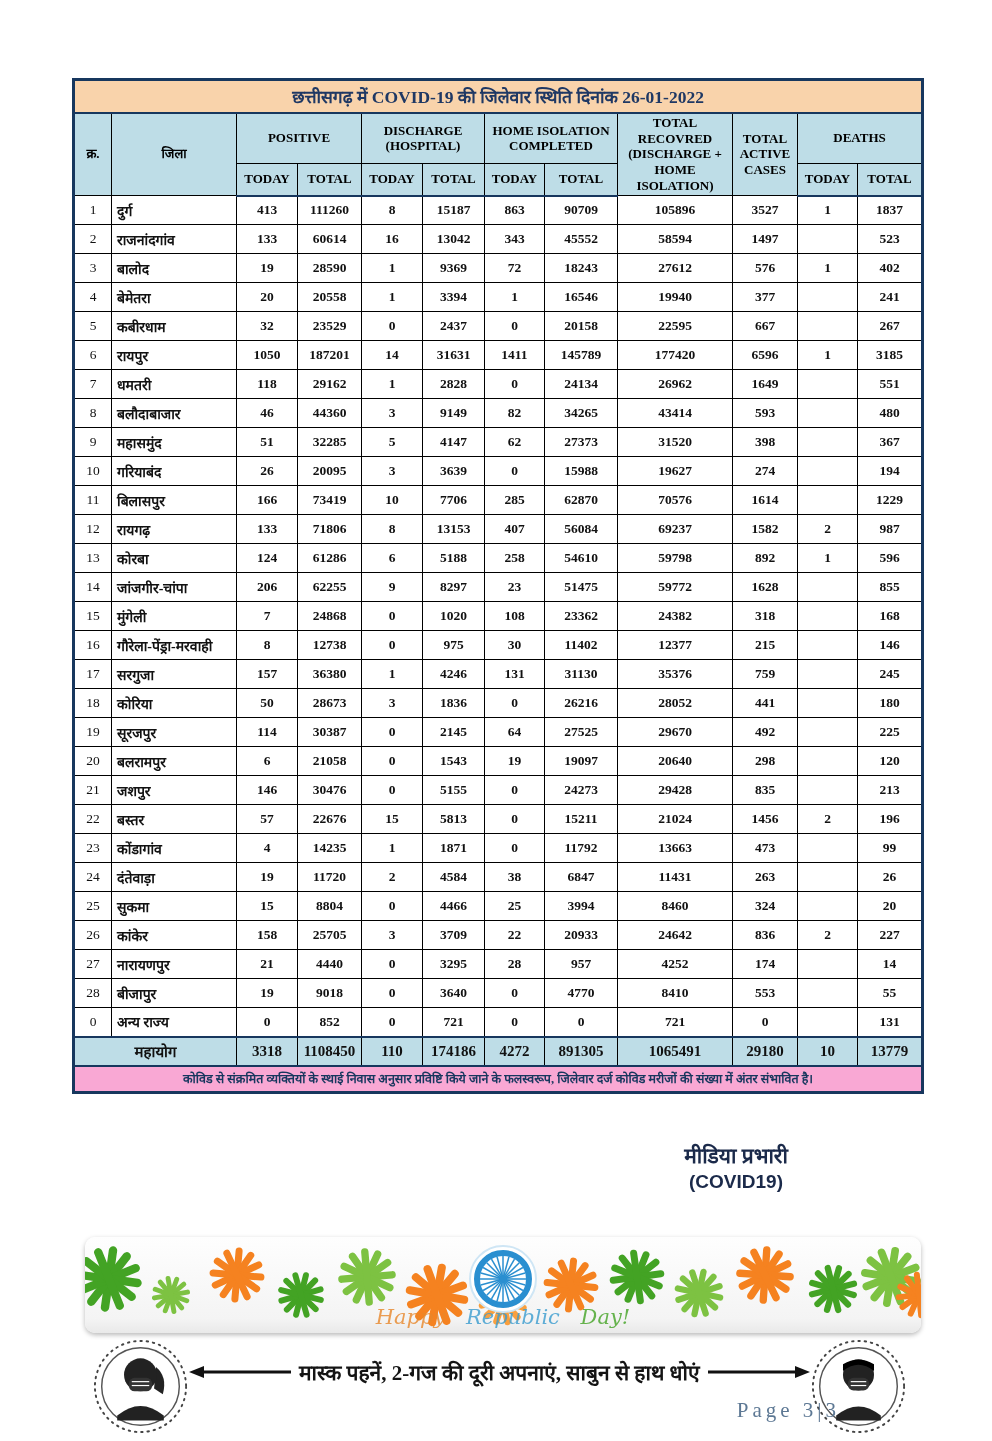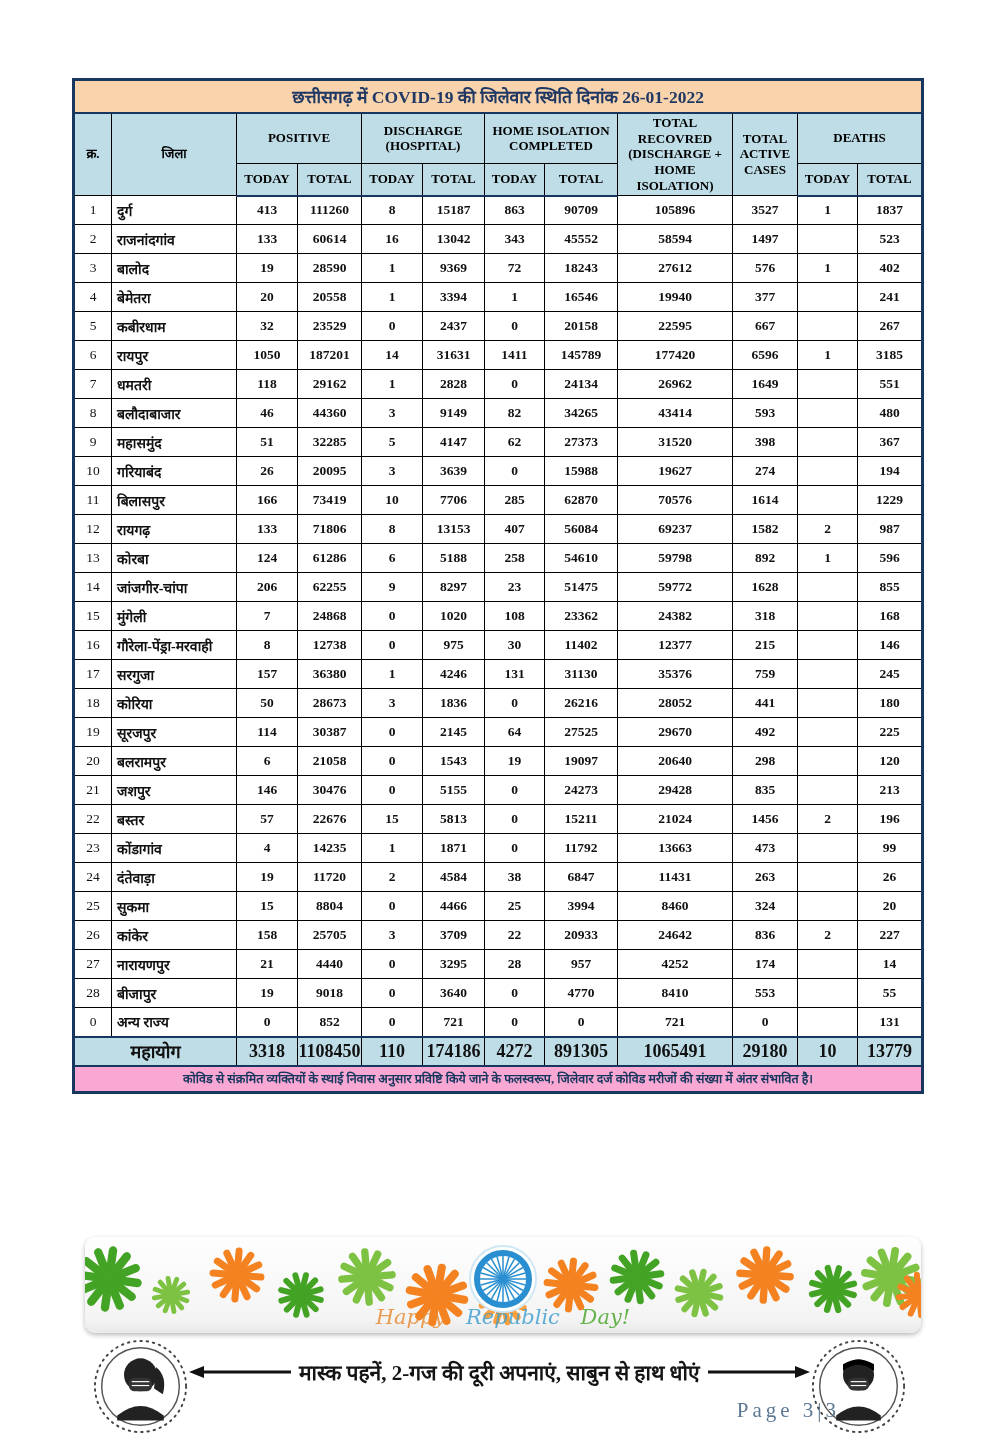--- a/index.html
+++ b/index.html
@@ -41,21 +41,21 @@
     font-weight: bold; font-size: 14px; padding-left: 5px; text-align:left;
     white-space: nowrap;
   }
   td.num { text-align:center; font-weight: bold; font-size: 13.5px; }
 
   tr.total-row td {
     background: var(--total_bg, #bedde7); height: 29px;
     font-weight: bold; text-align:center; vertical-align:middle;
     border-top: 2px solid var(--border, #17375e);
     border-bottom: 2px solid var(--border, #17375e);
-    font-size: 18px;
+    font-size: 15px;
   }
   td.total-label { font-size: 16px; }
   tr.note-row td {
     background:#f9a8d4; height: 27px; text-align:center; vertical-align:middle;
     font-weight:bold; font-size: 12.5px; color: var(--note_text, #17375e);
   }
 
   
   .signature {
     position:absolute; left: 588px; top: 1142px; width: 296px;
@@ -568,20 +568,22 @@
         <td>10</td>
         <td>13779</td>
       </tr>
       <tr class="note-row">
         <td colspan="12">कोविड से संक्रमित व्यक्तियों के स्थाई निवास अनुसार प्रविष्टि किये जाने के फलस्वरूप, जिलेवार दर्ज कोविड मरीजों की संख्या में अंतर संभावित है।</td>
       </tr>
     </tfoot>
   </table>
 
   <div class="signature">
+    <div class="s1">मीडिया प्रभारी</div>
+    <div class="s3">(COVID19)</div>
   </div>
 
   <div class="banner">
     <svg width="836" height="96" viewBox="0 0 836 96">
       <defs>
         <g id="burst" stroke-width="7" stroke-linecap="round">
           <line y1="-24" y2="24"></line>
           <line y1="-24" y2="24" transform="rotate(30)"></line>
           <line y1="-24" y2="24" transform="rotate(60)"></line>
           <line y1="-24" y2="24" transform="rotate(90)"></line>

